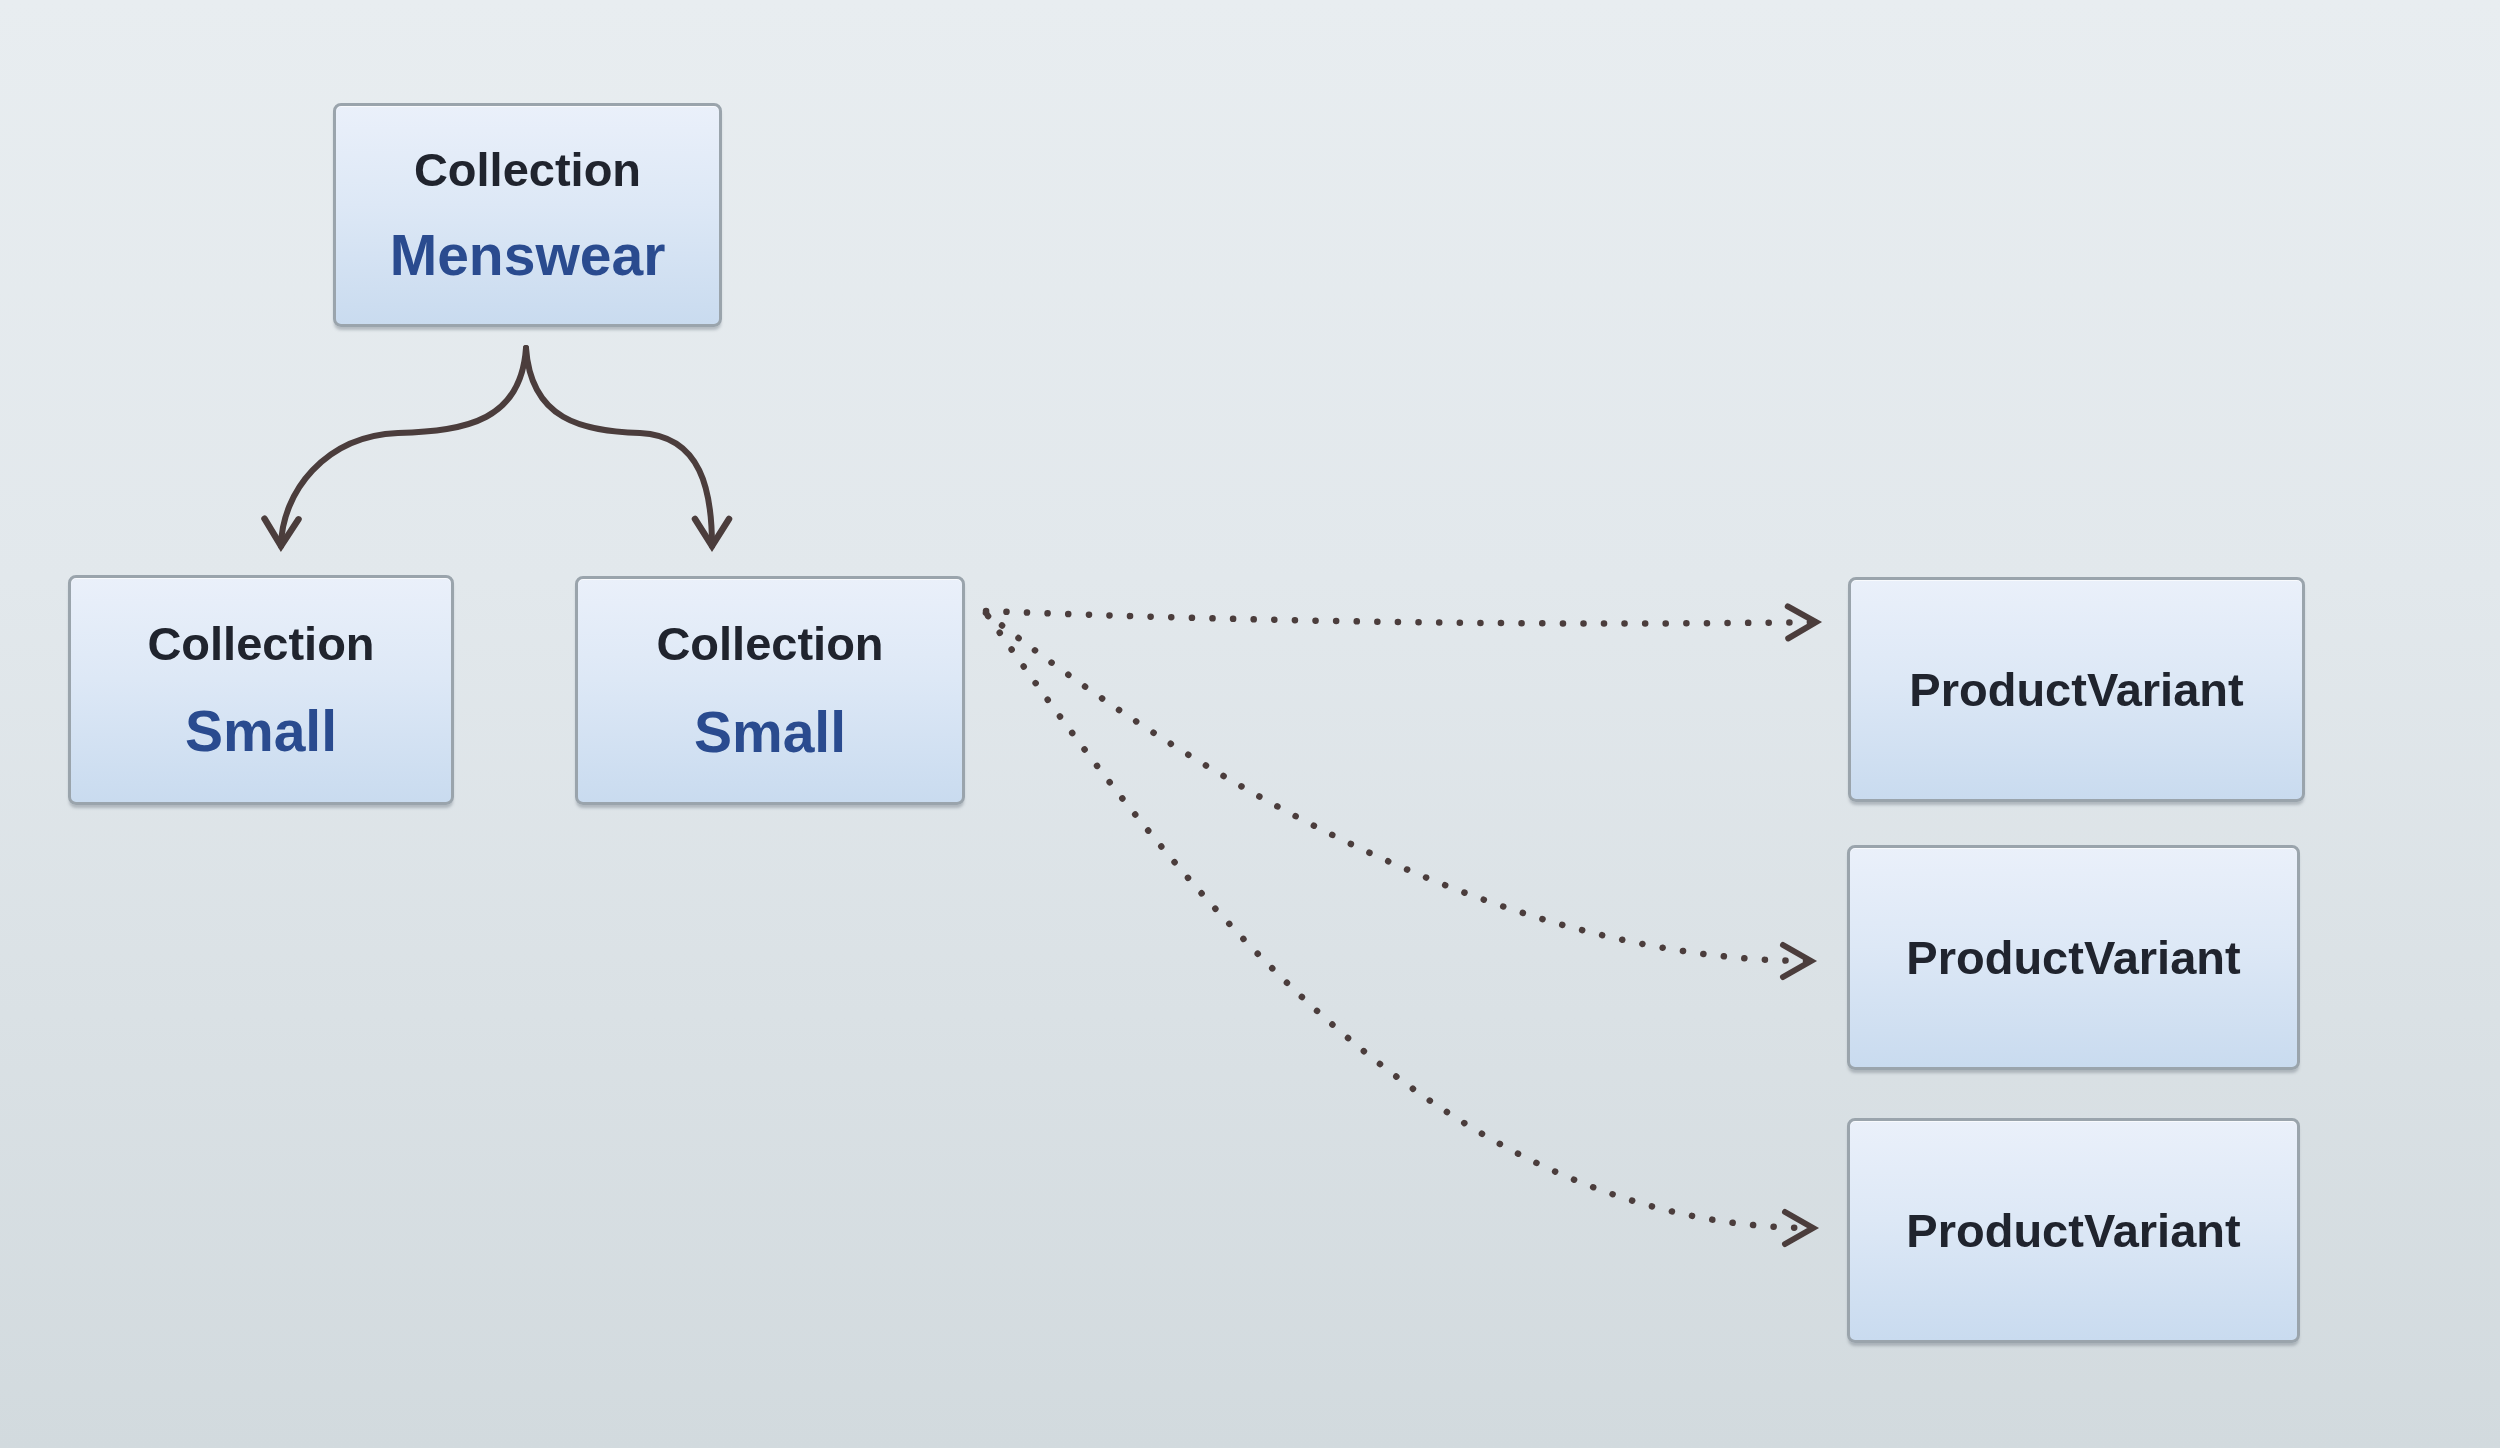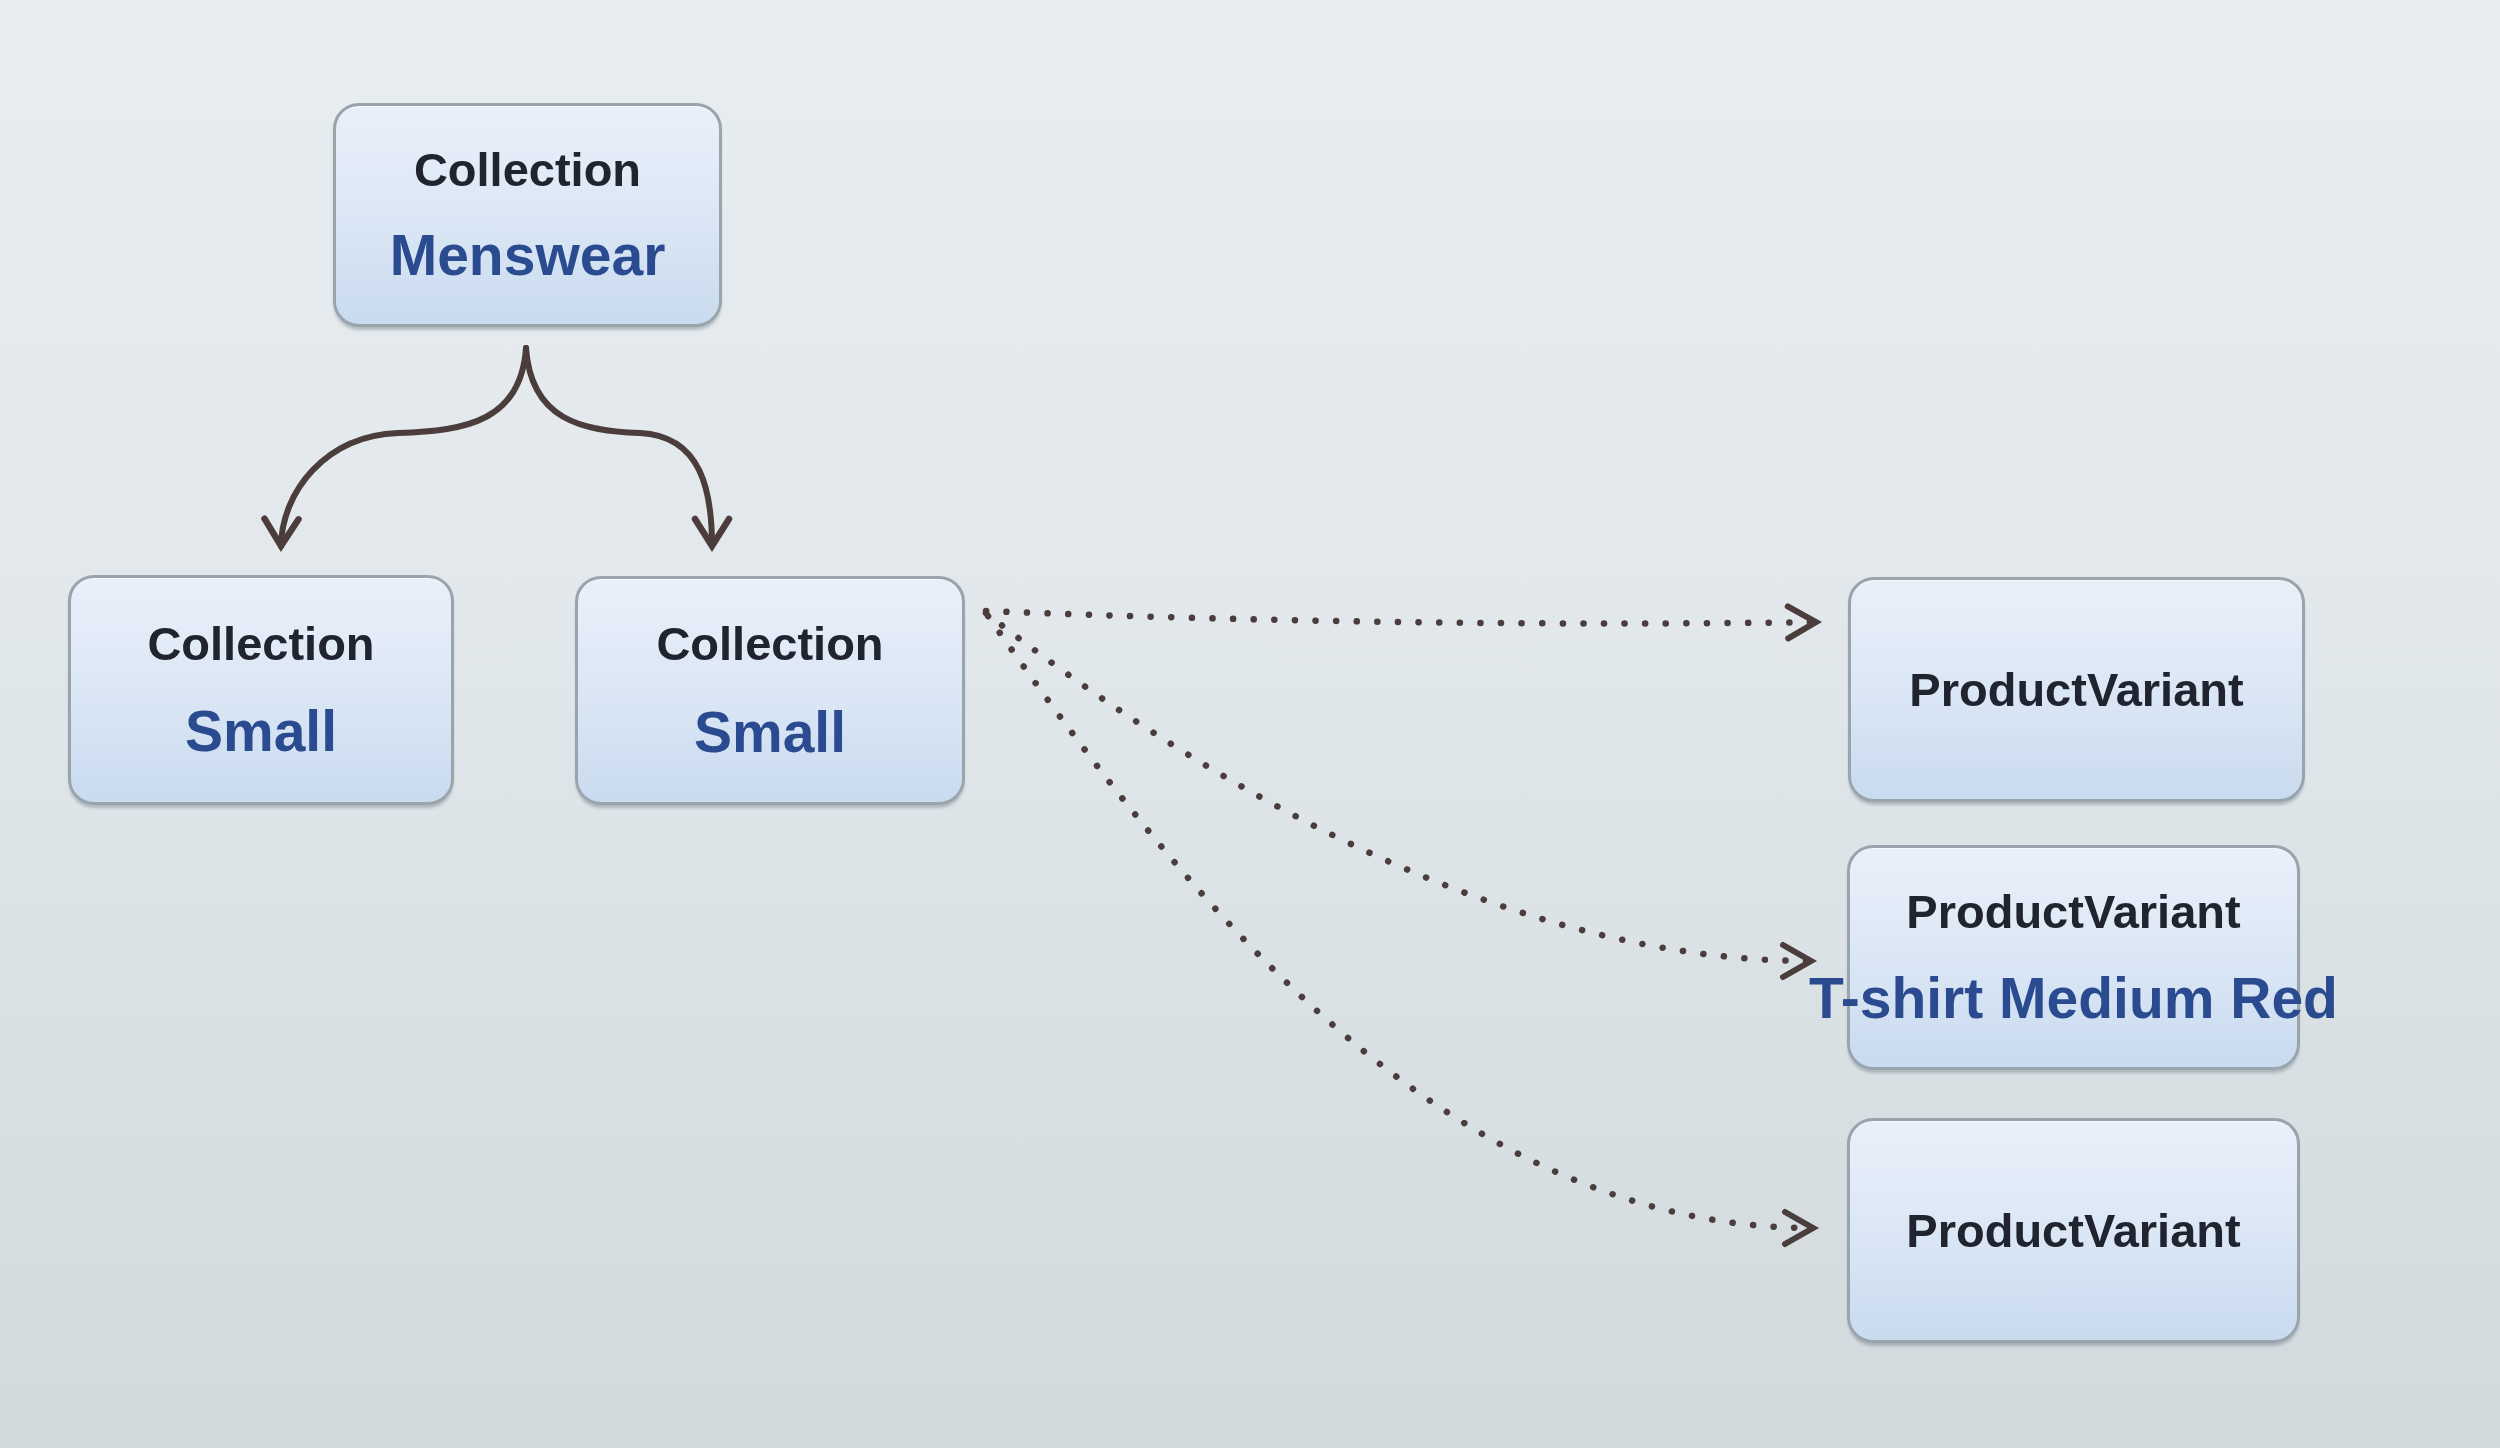--- a/index.html
+++ b/index.html
@@ -16,21 +16,21 @@
   .edges {
     position: absolute; left: 0; top: 0;
     width: 2500px; height: 1448px;
     pointer-events: none;
   }
   marker { overflow: visible; }
   .node {
     position: absolute;
     box-sizing: border-box;
     border: 3px solid #9aa4ac;
-    border-radius: 26px;
+    border-radius: 8px;
     background: linear-gradient(180deg, #eaf0fa 0%, #dde8f6 45%, #c9dbef 100%);
     box-shadow: 0 4px 3px -1px rgba(105,115,125,0.40), inset 0 1px 0 rgba(255,255,255,0.65);
     display: flex;
     flex-direction: column;
     align-items: center;
     justify-content: space-evenly;
     padding: 10px 12px;
     text-align: center;
   }
   .node .type {
@@ -90,20 +90,19 @@
     <div class="type">Collection</div>
     <div class="name">Small</div>
   </div>
 
   <div class="node" id="node-hoodie">
     <div class="type">ProductVariant</div>
   </div>
 
   <div class="node" id="node-tshirt">
     <div class="type">ProductVariant</div>
-    <div class="name">T-shirt Medium Red</div>
   </div>
 
   <div class="node" id="node-jogger">
     <div class="type">ProductVariant</div>
   </div>
 
 </div>
 
 </body></html>

